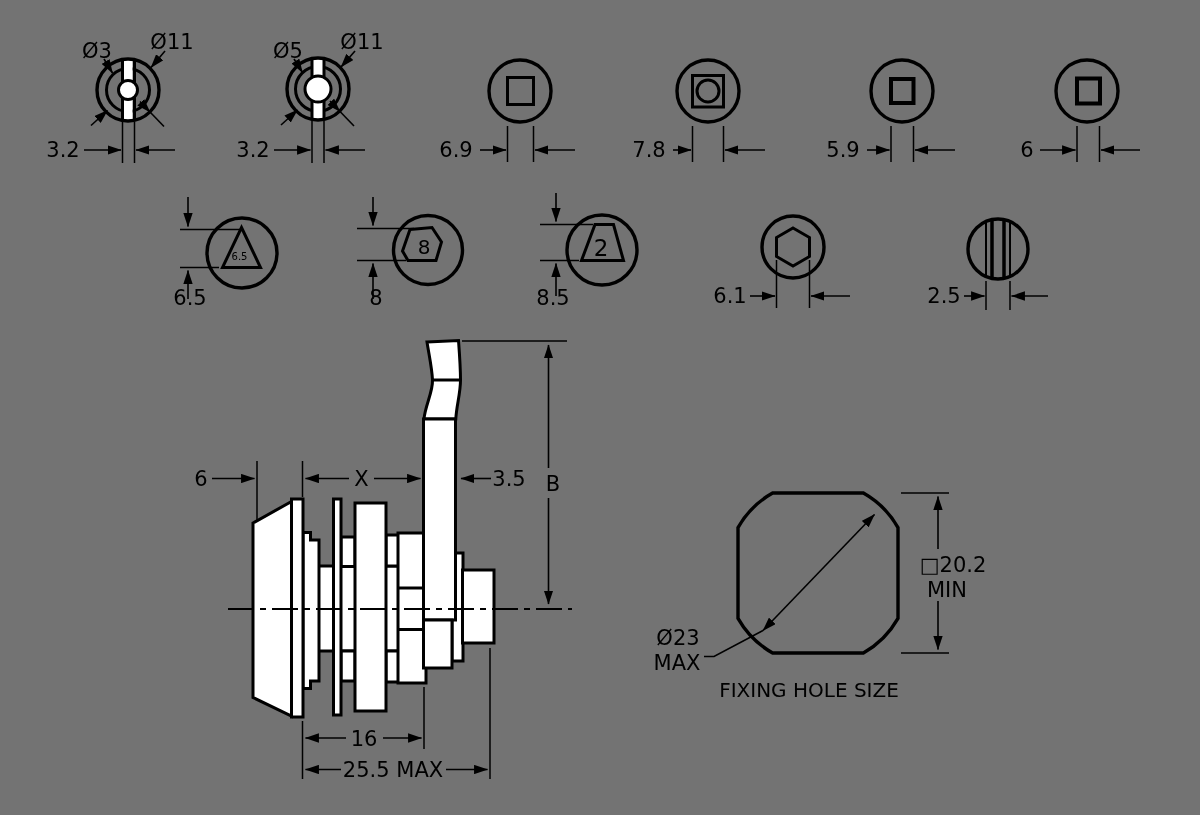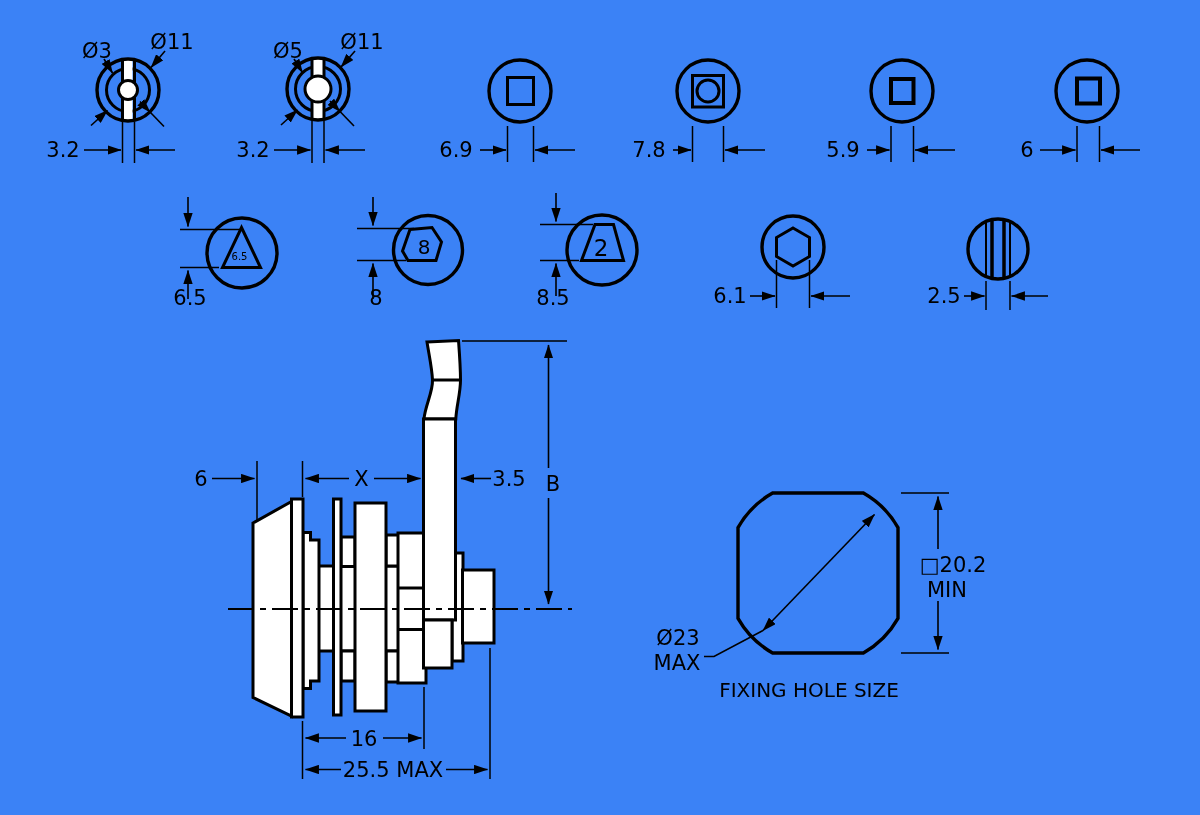--- a/index.html
+++ b/index.html
@@ -1,16 +1,16 @@
 <!DOCTYPE html>
 <html><head>
 <meta charset="utf-8">
 <style>
   html,body{margin:0;padding:0;background:#ffffff;}
-  .page{width:1200px;height:815px;background:#3b82f6;position:relative;font-family:"DejaVu Sans",sans-serif;}
+  .page{width:1200px;height:815px;background:#737373;position:relative;font-family:"DejaVu Sans",sans-serif;}
   svg{display:block;}
   .obj{stroke:#000;stroke-width:3;fill:none;stroke-linejoin:miter;}
   .objf{stroke:#000;stroke-width:3;fill:#fff;stroke-linejoin:miter;}
   .thick{stroke:#000;stroke-width:4;fill:none;}
   .dim{stroke:#000;stroke-width:1.6;fill:none;}
   .ext{stroke:#000;stroke-width:1.5;fill:none;}
   .cl{stroke:#000;stroke-width:1.8;fill:none;stroke-dasharray:26 6 6 6;}
   .txt{font-size:21px;fill:#000;text-anchor:middle;}
   .cap{font-size:20px;fill:#000;text-anchor:middle;}
   .inner-lg{font-size:20px;fill:#000;text-anchor:middle;}

